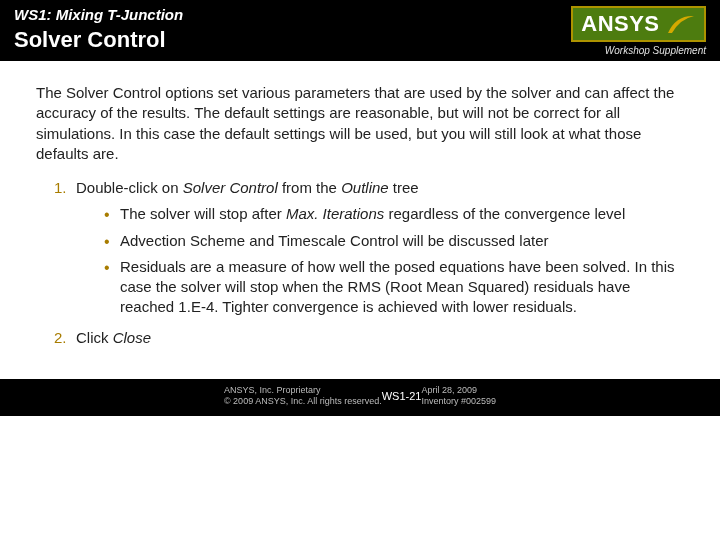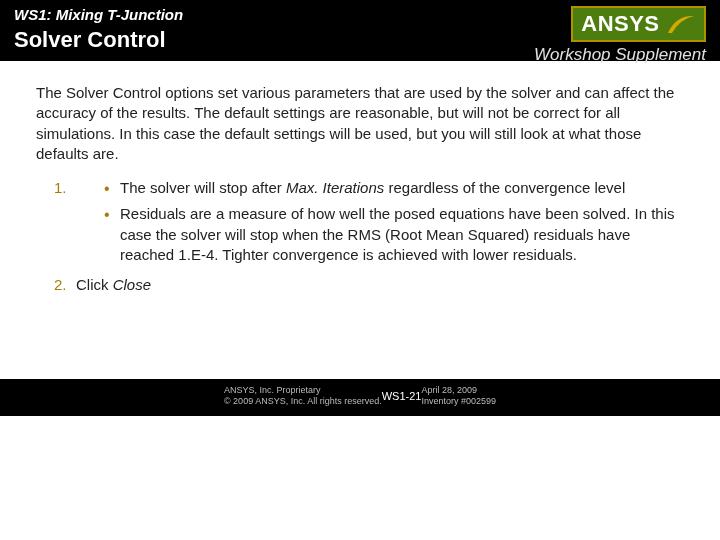--- a/index.html
+++ b/index.html
@@ -6,21 +6,21 @@
   html, body { width: 720px; height: 540px; font-family: Arial, Helvetica, sans-serif; background: #fff; }
   .slide { width: 720px; height: 416px; position: relative; display: flex; flex-direction: column; }
   .header { background: #000; color: #fff; padding: 6px 14px 8px 14px; position: relative; }
   .subtitle { font-size: 15px; font-style: italic; font-weight: bold; margin-bottom: 4px; }
   .title { font-size: 22px; font-weight: bold; }
   .logo-wrap { position: absolute; right: 14px; top: 6px; text-align: right; }
   .logo { background: #4d7c0f; border: 2px solid #ad9300; padding: 3px 8px; display: inline-block; }
   .logo-text { color: #fff; font-weight: bold; font-size: 22px; letter-spacing: 0.5px; display: inline-block; vertical-align: middle; }
   .logo-swoosh { display: inline-block; width: 30px; height: 22px; position: relative; vertical-align: middle; margin-left: 2px; }
   .logo-swoosh svg { width: 30px; height: 22px; }
-  .workshop-sup { font-size: 17px; font-style: italic; color: #e0e0e0; margin-top: 3px; }
+  .workshop-sup { font-size: 10px; font-style: italic; color: #e0e0e0; margin-top: 3px; }
   .body { flex: 1; padding: 22px 36px 10px 36px; color: #222; font-size: 15px; line-height: 1.35; }
   .intro { margin-bottom: 14px; }
   ol.steps { list-style: none; padding-left: 18px; }
   ol.steps > li { margin-bottom: 10px; position: relative; padding-left: 22px; }
   ol.steps > li .num { position: absolute; left: 0; top: 0; color: #a87c00; }
   ul.bullets { list-style: none; padding-left: 28px; margin-top: 6px; }
   ul.bullets > li { position: relative; padding-left: 16px; margin-bottom: 6px; }
   ul.bullets > li::before { content: "•"; position: absolute; left: 0; top: 0; color: #a87c00; font-size: 16px; }
   .em { font-style: italic; }
   .footer { background: #000; color: #bbb; font-size: 9px; padding: 6px 14px 8px 14px; display: flex; justify-content: center; align-items: center; }
@@ -47,23 +47,29 @@
       <div class="workshop-sup">Workshop Supplement</div>
     </div>
   </div>
 
   <div class="body">
     <p class="intro">The Solver Control options set various parameters that are used by the solver and can affect the accuracy of the results.  The default settings are reasonable, but will not be correct for all simulations.  In this case the default settings will be used, but you will still look at what those defaults are.</p>
 
     <ol class="steps">
       <li>
         <span class="num">1.</span>
+        <span>
+          <span>Double-click on </span><span class="em">Solver Control</span><span> from the </span><span class="em">Outline</span><span> tree</span>
+        </span>
         <ul class="bullets">
           <li>
             <span>The solver will stop after </span><span class="em">Max. Iterations</span><span> regardless of the convergence level</span>
+          </li>
+          <li>
+            <span>Advection Scheme and Timescale Control will be discussed later</span>
           </li>
           <li>
             <span>Residuals are a measure of how well the posed equations have been solved.  In this case the solver will stop when the RMS (Root Mean Squared) residuals have reached 1.E-4.  Tighter convergence is achieved with lower residuals.</span>
           </li>
         </ul>
       </li>
       <li>
         <span class="num">2.</span>
         <span>
           <span>Click </span><span class="em">Close</span>

